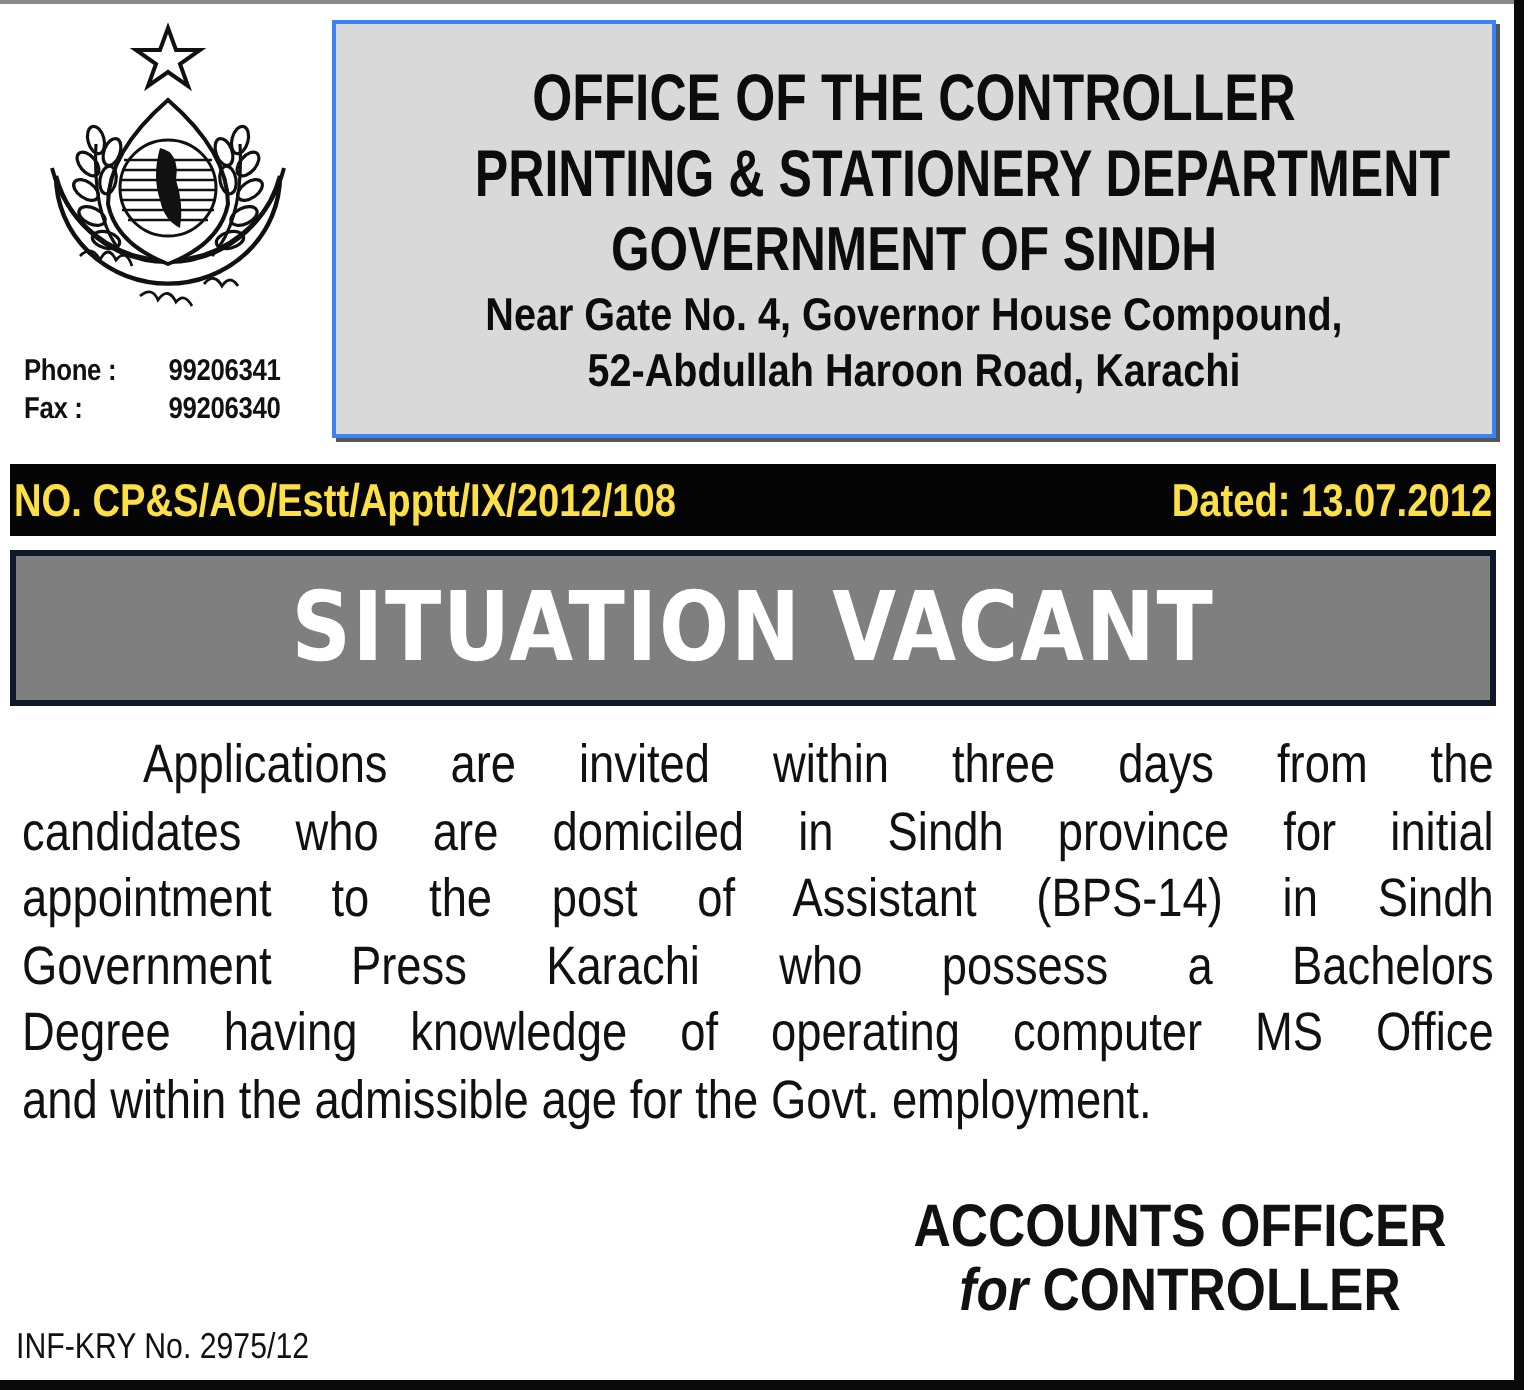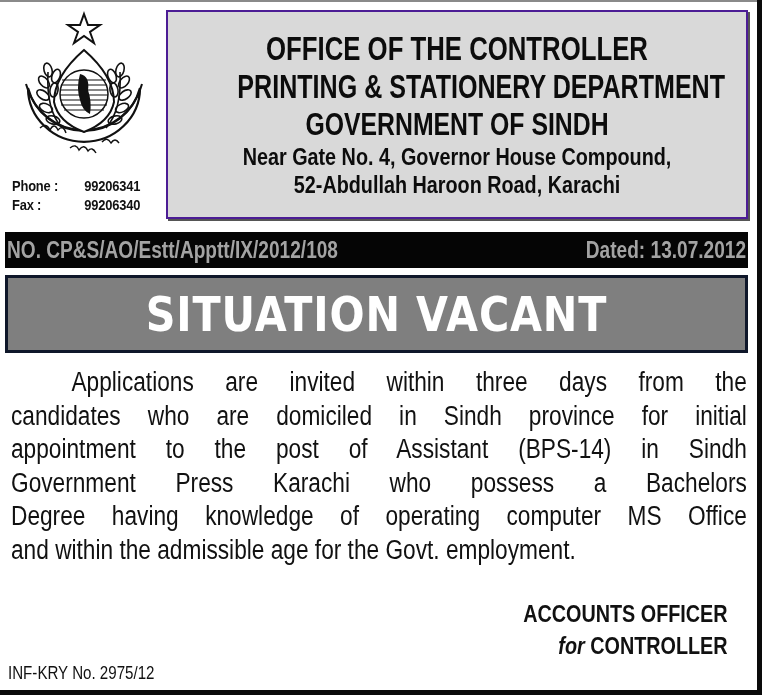--- a/index.html
+++ b/index.html
@@ -13,53 +13,53 @@
     .page-bottom { position: absolute; left: 0; top: 690px; width: 762px; height: 5px; background: #0a0a0a; }
 
     .logo { position: absolute; left: 18px; top: 10px; width: 132px; height: 160px; }
 
     .contact { position: absolute; left: 12px; top: 176px; font-weight: bold; font-size: 15px; line-height: 19px; transform: scaleX(0.86); transform-origin: left top; letter-spacing: -0.2px; }
     .contact .row { white-space: nowrap; }
     .contact .lbl { display: inline-block; width: 84px; }
 
     .header-box {
       position: absolute; left: 166px; top: 10px; width: 578px; height: 205px;
-      background: #d9d9d9; border: 2px solid #4c1d95;
+      background: #d9d9d9; border: 2px solid #3b82f6;
       box-shadow: 2px 2px 0 #555;
       text-align: center;
     }
     .hdr-line { font-weight: bold; white-space: nowrap; color: #0c0c0c; }
     .hdr-1 { font-size: 33px; line-height: 38px; margin-top: 18px; transform: scaleX(0.78); }
     .hdr-2 { font-size: 33px; line-height: 38px; transform: scaleX(0.76); }
     .hdr-3 { font-size: 31px; line-height: 37px; transform: scaleX(0.80); }
     .hdr-4 { font-size: 23px; line-height: 28px; transform: scaleX(0.86); font-weight: bold; }
     .hdr-5 { font-size: 23px; line-height: 28px; transform: scaleX(0.86); font-weight: bold; }
 
     .ref-bar {
       position: absolute; left: 5px; top: 232px; width: 743px; height: 36px;
-      background: #050505; color: #a3a3a3; font-weight: bold;
+      background: #050505; color: #fde047; font-weight: bold;
     }
     .ref-no { position: absolute; left: 2px; top: 4px; font-size: 23px; line-height: 28px; transform: scaleX(0.83); transform-origin: left center; white-space: nowrap; }
     .ref-date { position: absolute; right: 2px; top: 4px; font-size: 23px; line-height: 28px; transform: scaleX(0.83); transform-origin: right center; white-space: nowrap; }
 
     .title-box {
       position: absolute; left: 5px; top: 275px; width: 737px; height: 72px;
       background: #7f7f7f; border: 3px solid #0f172a; text-align: center;
     }
     .title-text { font-family: "DejaVu Sans", "Liberation Sans", sans-serif; font-weight: bold; color: #fff; font-size: 48px; line-height: 72px; letter-spacing: 1px; transform: scaleX(0.86); white-space: nowrap; }
 
     .body-text {
       position: absolute; left: 11px; top: 366px; width: 736px;
       font-size: 27px; line-height: 33.5px; text-align: justify; text-align-last: left;
     }
     .body-line { display: block; text-align: justify; text-align-last: justify; white-space: nowrap; transform: scaleX(0.84); transform-origin: left top; width: 876px; }
     .body-line.last { text-align-last: left; }
     .body-line.first { text-indent: 72px; }
 
-    .signoff { position: absolute; left: 430px; top: 598px; width: 320px; text-align: right; font-weight: bold; font-size: 23px; line-height: 32px; }
+    .signoff { position: absolute; left: 430px; top: 598px; width: 320px; text-align: center; font-weight: bold; font-size: 30px; line-height: 32px; }
     .signoff div { transform: scaleX(0.86); white-space: nowrap; }
     .signoff .for { font-style: italic; }
 
     .inf { position: absolute; left: 8px; top: 662px; font-size: 18px; line-height: 22px; transform: scaleX(0.84); transform-origin: left top; white-space: nowrap; }
   </style>
 </head>
 <body>
 
 <div class="page-top"></div>
 <div class="page-right"></div>

